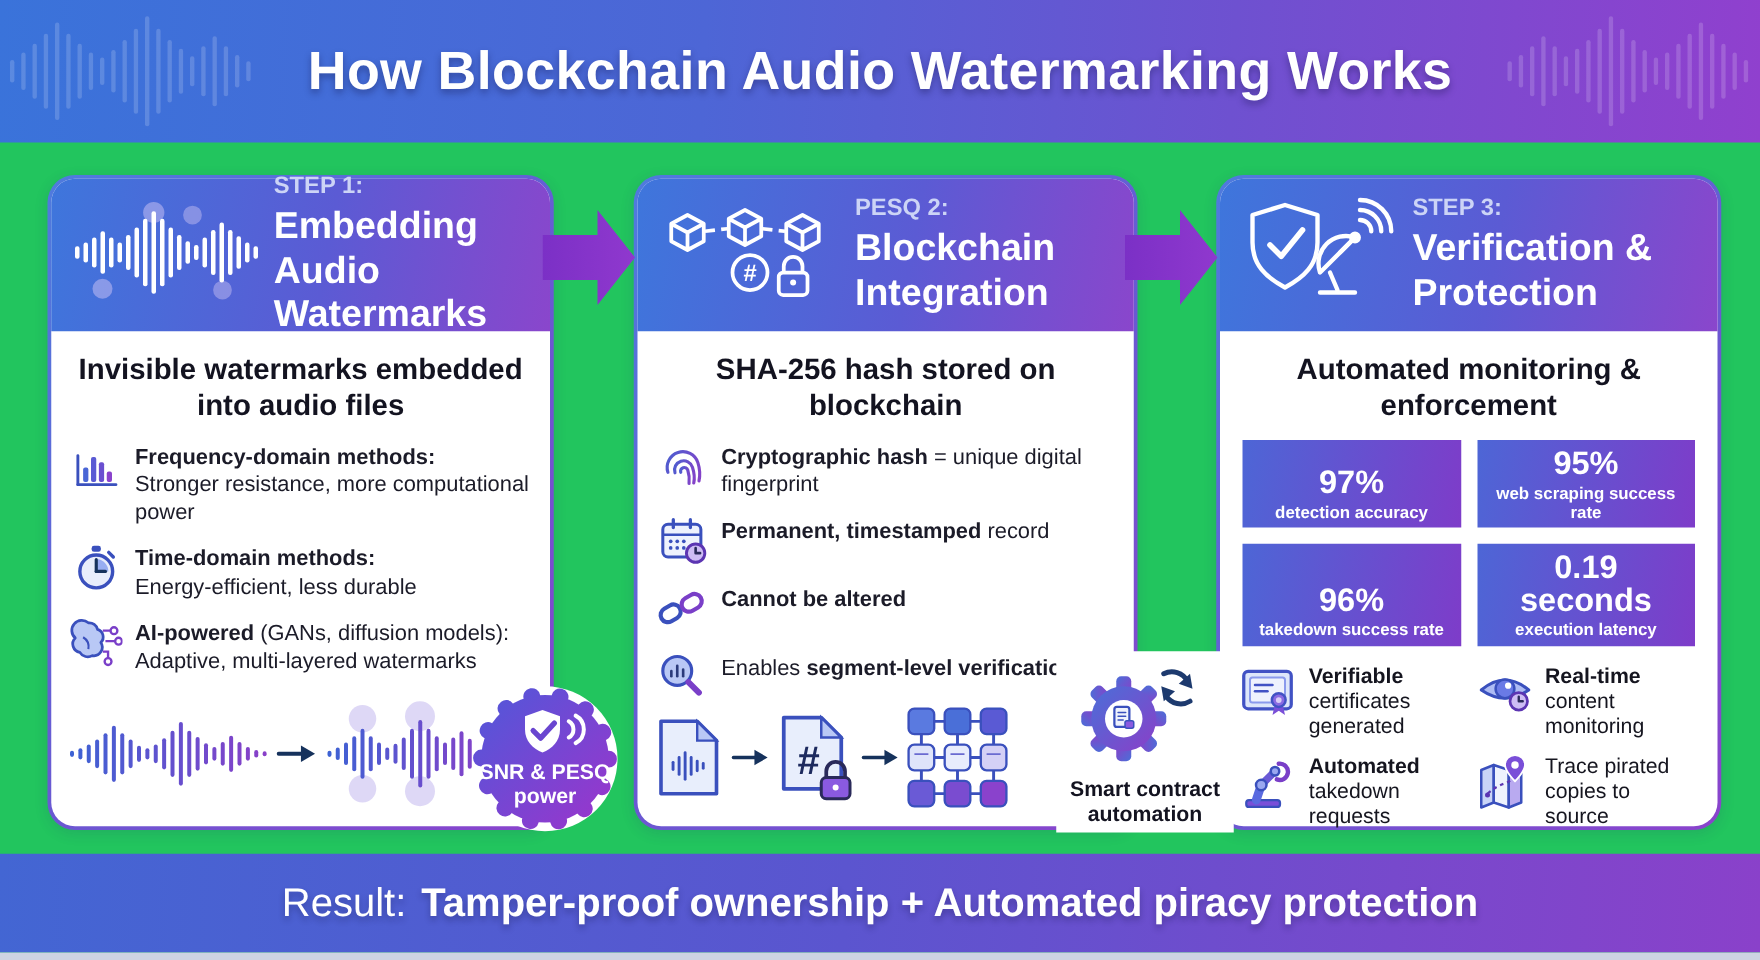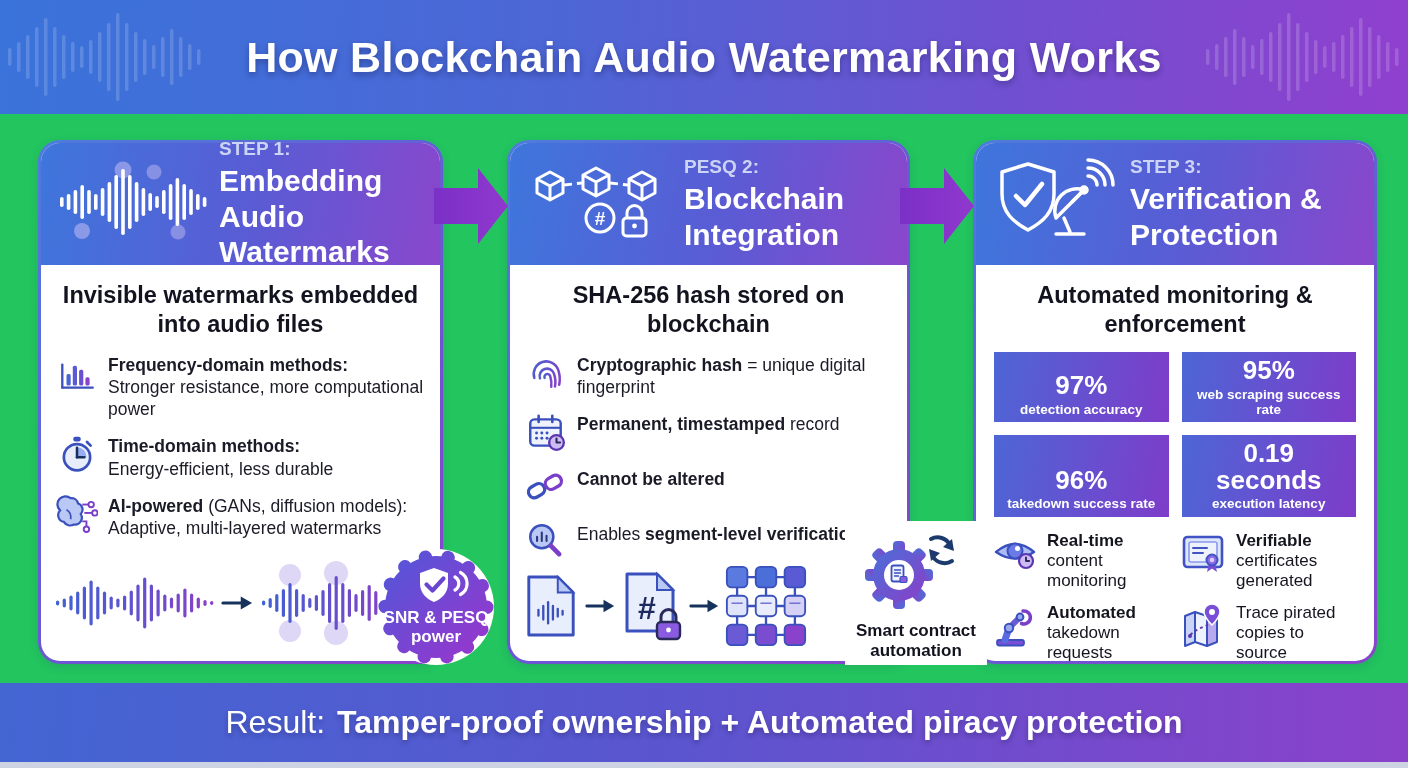--- a/index.html
+++ b/index.html
@@ -578,45 +578,45 @@
           <div class="stat-box">
             <div class="stat-value">0.19 seconds</div>
             <div class="stat-label">execution latency</div>
           </div>
         </div>
 
         <div class="features-grid">
           <div class="feature">
             <span class="ficon">
               <svg width="46" height="46" viewBox="0 0 46 46">
-                <path d="M4 22 Q23 6 42 22 Q23 35 4 22 Z" fill="#aebcf4" stroke="#3a50bd" stroke-width="2.4" stroke-linejoin="round"></path>
-                <circle cx="23" cy="21" r="7.5" fill="#6a7ae6" stroke="#3a50bd" stroke-width="2"></circle>
-                <circle cx="25.5" cy="18.5" r="2.5" fill="#ffffff"></circle>
-                <circle cx="34" cy="31" r="7" fill="#cdbcf4" stroke="#5c35b2" stroke-width="2.2"></circle>
-                <path d="M34 31 V27.4 M34 31 H37.2" stroke="#2a2a5a" stroke-width="1.9" stroke-linecap="round"></path>
-              </svg>
-            </span>
-            <div class="ftext"><span class="fbold">Real-time</span><span> content monitoring</span></div>
-          </div>
-
-          <div class="feature">
-            <span class="ficon">
-              <svg width="46" height="46" viewBox="0 0 46 46">
                 <rect x="3" y="7" width="38" height="30" rx="3.5" fill="#dde6fa" stroke="#4152c4" stroke-width="2.6"></rect>
                 <rect x="8" y="12" width="28" height="20" rx="2" fill="#eef2fd" stroke="#8a9aec" stroke-width="1.6"></rect>
                 <g stroke="#4152c4" stroke-width="2" stroke-linecap="round">
                   <line x1="12" y1="18" x2="26" y2="18"></line>
                     <line x1="12" y1="23" x2="22" y2="23"></line>
                 </g>
                 <path d="M28 33 l-2 9 l5 -3.5 l5 3.5 l-2 -9 z" fill="#7a4fd8"></path>
                 <circle cx="31" cy="30" r="5.5" fill="#8a6ae2" stroke="#4152c4" stroke-width="2"></circle>
                 <circle cx="31" cy="30" r="2.3" fill="#d9ccf6"></circle>
               </svg>
             </span>
             <div class="ftext"><span class="fbold">Verifiable</span><span> certificates generated</span></div>
+          </div>
+
+          <div class="feature">
+            <span class="ficon">
+              <svg width="46" height="46" viewBox="0 0 46 46">
+                <path d="M4 22 Q23 6 42 22 Q23 35 4 22 Z" fill="#aebcf4" stroke="#3a50bd" stroke-width="2.4" stroke-linejoin="round"></path>
+                <circle cx="23" cy="21" r="7.5" fill="#6a7ae6" stroke="#3a50bd" stroke-width="2"></circle>
+                <circle cx="25.5" cy="18.5" r="2.5" fill="#ffffff"></circle>
+                <circle cx="34" cy="31" r="7" fill="#cdbcf4" stroke="#5c35b2" stroke-width="2.2"></circle>
+                <path d="M34 31 V27.4 M34 31 H37.2" stroke="#2a2a5a" stroke-width="1.9" stroke-linecap="round"></path>
+              </svg>
+            </span>
+            <div class="ftext"><span class="fbold">Real-time</span><span> content monitoring</span></div>
           </div>
 
           <div class="feature">
             <span class="ficon">
               <svg width="46" height="46" viewBox="0 0 46 46">
                 <rect x="5" y="38" width="27" height="5.5" rx="2.2" fill="#7a4fd8" stroke="#3a50bd" stroke-width="1.8"></rect>
                 <path d="M13 38 L17 26" stroke="#5a6ae0" stroke-width="7" stroke-linecap="round"></path>
                 <path d="M17 26 L28 15" stroke="#6a5ad6" stroke-width="6" stroke-linecap="round"></path>
                 <circle cx="17" cy="26" r="4.2" fill="#9aa8f0" stroke="#3a50bd" stroke-width="2"></circle>
                 <circle cx="28" cy="15" r="3.4" fill="#9aa8f0" stroke="#3a50bd" stroke-width="2"></circle>

